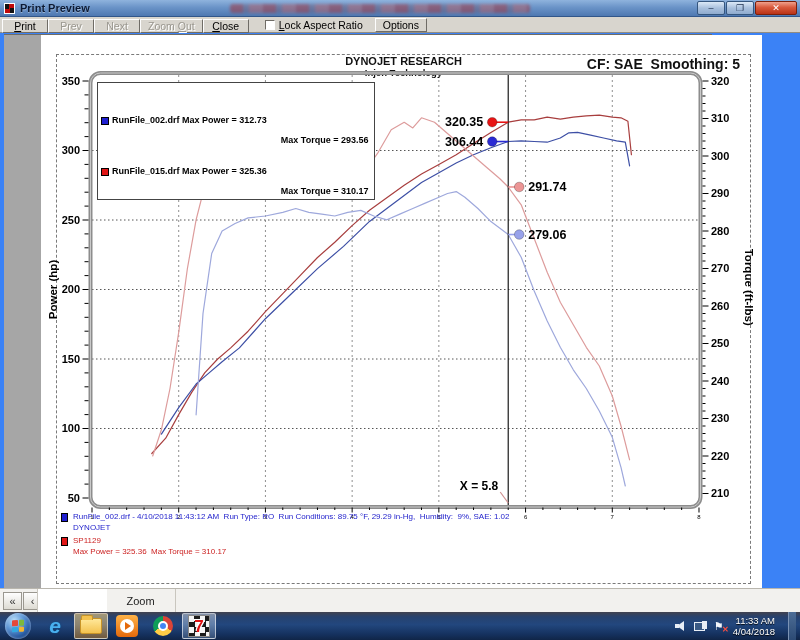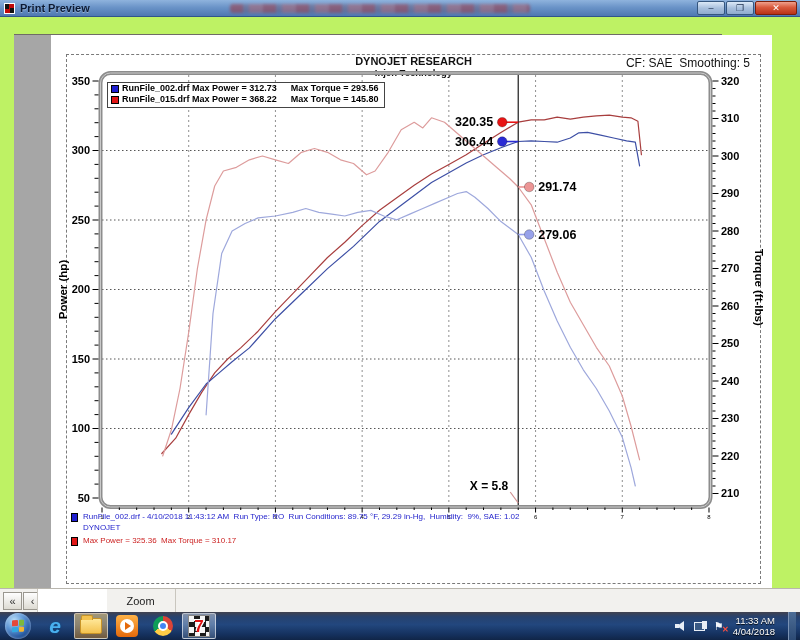--- a/index.html
+++ b/index.html
@@ -1,17 +1,17 @@
 <!DOCTYPE html>
 <html><head>
 <meta charset="utf-8">
 <style>
   * { margin:0; padding:0; box-sizing:border-box; }
   html,body { width:800px; height:640px; overflow:hidden; font-family:"Liberation Sans",sans-serif; }
-  .window { position:relative; width:800px; height:640px; background:#bef264; }
+  .window { position:relative; width:800px; height:640px; background:#3b82f6; }
 
   
   .titlebar { position:absolute; left:0; top:0; width:800px; height:17px;
     background:linear-gradient(180deg,#8fb3dd 0%,#6b94c8 45%,#4e78b1 100%);
     border-bottom:1px solid #31568a; display:flex; align-items:center; }
   .app-icon { width:11px; height:11px; margin:0 5px 0 4px;
     background:conic-gradient(#c00909 0 25%, #111 0 50%, #c00909 0 75%, #111 0);
     border:1px solid #fff; }
   .title-text { font-size:11px; color:#0c1a33; font-weight:bold; text-shadow:0 1px 0 rgba(255,255,255,.35); }
   .title-smudge { position:absolute; left:230px; top:4px; width:300px; height:9px; border-radius:3px;
@@ -25,33 +25,33 @@
   
   .toolbar { position:absolute; left:0; top:17px; width:800px; height:16px; background:#d8d5ce;
     border-bottom:1px solid #8f8c84; display:flex; align-items:center; gap:2px; padding-left:2px; }
   .tbtn { height:14px; min-width:46px; padding:0 7px; font-size:10.5px; background:#d8d5ce; color:#000;
     border:1px solid; border-color:#fdfdfd #6f6c66 #6f6c66 #fdfdfd; text-align:center; line-height:12px; cursor:default; }
   .tbtn.disabled { color:#9a978f; text-shadow:1px 1px 0 #fff; }
   .lock-wrap { display:flex; align-items:center; gap:4px; margin:0 10px 0 14px; font-size:10.5px; }
   .checkbox { width:10px; height:10px; background:#fff; border:1px solid; border-color:#6f6c66 #fdfdfd #fdfdfd #6f6c66; }
 
   
-  .workspace { position:absolute; left:14px; top:34px; width:708px; height:554px; background:#a6a6a6;
+  .workspace { position:absolute; left:4px; top:34px; width:708px; height:554px; background:#a6a6a6;
     border-top:1px solid #6f6c66; }
   .page { position:absolute; left:37px; top:0; width:721px; height:554px; background:#fff; }
   .print-margin { position:absolute; left:15px; top:19px; width:695px; height:530px; border:1px dashed #7a7a7a; }
   .chart-header { position:absolute; left:15px; top:20px; width:695px; text-align:center; }
   .chart-title { font-size:11px; font-weight:bold; color:#111; }
   .chart-subtitle { font-size:9.5px; font-weight:bold; color:#111; }
-  .corner-note { position:absolute; right:22px; top:21px; font-size:12px; font-weight:normal; color:#111; white-space:pre; }
-
-  .legend-box { position:absolute; left:56px; top:47px; background:#fff; border:1px solid #444; padding:0 6px 2px 3px; }
+  .corner-note { position:absolute; right:22px; top:21px; font-size:14px; font-weight:bold; color:#111; white-space:pre; }
+
+  .legend-box { position:absolute; left:56px; top:47px; background:#fff; border:1px solid #444; padding:12px 6px 2px 3px; }
   .legend-row { display:flex; align-items:center; font-size:9px; font-weight:bold; color:#000; line-height:11px; white-space:pre; }
   .legend-sq { width:8px; height:8px; border:1px solid #000; margin-right:3px; flex:none; }
-  .legend-torque { margin-left:14px; }
+  .legend-torque { margin-left:14px;margin-top:40px; }
 
   .footnotes { position:absolute; left:20px; top:477px; }
   .fn-block { display:flex; margin-bottom:3px; }
   .fn-sq { width:7px; height:9px; border:1px solid #000; margin:1px 5px 0 0; flex:none; }
   .fn-line { font-size:8px; line-height:10.5px; white-space:pre; }
 
   
   .statusbar { position:absolute; left:0; top:588px; width:800px; height:24px; background:#f2f1ee;
     border-top:1px solid #b9b6ae; display:flex; align-items:stretch; }
   .nav-group { display:flex; align-items:center; gap:1px; padding:2px 3px; }
@@ -120,20 +120,28 @@
     <div class="app-icon"></div>
     <div class="title-text">Print Preview</div>
     <div class="title-smudge"></div>
     <div class="win-controls">
       <div class="win-btn">–</div>
       <div class="win-btn">❐</div>
       <div class="win-btn close">✕</div>
     </div>
   </div>
 
+  <div class="toolbar">
+    <span id="toolbar-buttons"><button class="tbtn"><u>P</u>rint</button><button class="tbtn disabled">Prev</button><button class="tbtn disabled">Next</button><button class="tbtn disabled">Zoom <u>O</u>ut</button><button class="tbtn"><u>C</u>lose</button></span>
+    <span class="lock-wrap">
+      <span class="checkbox"></span>
+      <span id="lock-label"><u>L</u>ock Aspect Ratio</span>
+    </span>
+    <button class="tbtn">Options</button>
+  </div>
 
   <div class="workspace">
     <div class="page">
       <div class="print-margin"></div>
       <div class="chart-header">
         <div class="chart-title">DYNOJET RESEARCH</div>
         <div class="chart-subtitle">Injen Technology</div>
       </div>
       <div class="corner-note">CF: SAE  Smoothing: 5</div>
 
@@ -319,34 +327,35 @@
           <text x="484.2272" y="121.97499999999997" text-anchor="start" font-size="12.5" font-weight="bold" fill="#000">291.74</text>
           <line x1="464.2272" y1="165.52499999999998" x2="472.2272" y2="165.52499999999998" stroke="#98a2ea" stroke-width="1.6"></line>
           <circle cx="475.2272" cy="165.52499999999998" r="4.8" fill="#98a2ea" stroke="rgba(0,0,0,0.25)" stroke-width="1"></circle>
           <text x="484.2272" y="169.52499999999998" text-anchor="start" font-size="12.5" font-weight="bold" fill="#000">279.06</text>
           <line x1="456.2272" y1="423" x2="464.2272" y2="434" stroke="#d09090" stroke-width="1.2"></line>
           <text x="454.2272" y="421" text-anchor="end" font-size="12" font-weight="bold" fill="#000">X = 5.8</text>
         </svg>
 
       <div class="legend-box" id="legend-box">
           <div class="legend-row"><span class="legend-sq" style="background: rgb(31, 31, 208);"></span><span>RunFile_002.drf Max Power = 312.73</span><span class="legend-torque">Max Torque = 293.56</span></div>
-          <div class="legend-row"><span class="legend-sq" style="background: rgb(224, 22, 22);"></span><span>RunFile_015.drf Max Power = 368.22</span><span class="legend-torque">Max Torque = 145.80</span></div>
+          <div class="legend-row"><span class="legend-sq" style="background: rgb(224, 22, 22);"></span><span>RunFile_015.drf Max Power = 325.36</span><span class="legend-torque">Max Torque = 310.17</span></div>
         </div>
 
       <div class="footnotes" id="footnotes">
           <div class="fn-block">
             <span class="fn-sq" style="background: rgb(31, 31, 208);"></span>
             <div style="color: rgb(35, 35, 204);">
               <div class="fn-line">RunFile_002.drf - 4/10/2018 11:43:12 AM  Run Type: RO  Run Conditions: 89.75 °F, 29.29 in-Hg,  Humidity:  9%, SAE: 1.02</div>
               <div class="fn-line">DYNOJET</div>
             </div>
           </div>
           <div class="fn-block">
             <span class="fn-sq" style="background: rgb(224, 22, 22);"></span>
             <div style="color: rgb(204, 35, 35);">
+              <div class="fn-line">SP1129</div>
               <div class="fn-line">Max Power = 325.36  Max Torque = 310.17</div>
             </div>
           </div>
         </div>
     </div>
   </div>
 
   <div class="statusbar">
     <div class="nav-group" id="nav-group">
         <div class="nav-btn">«</div>

